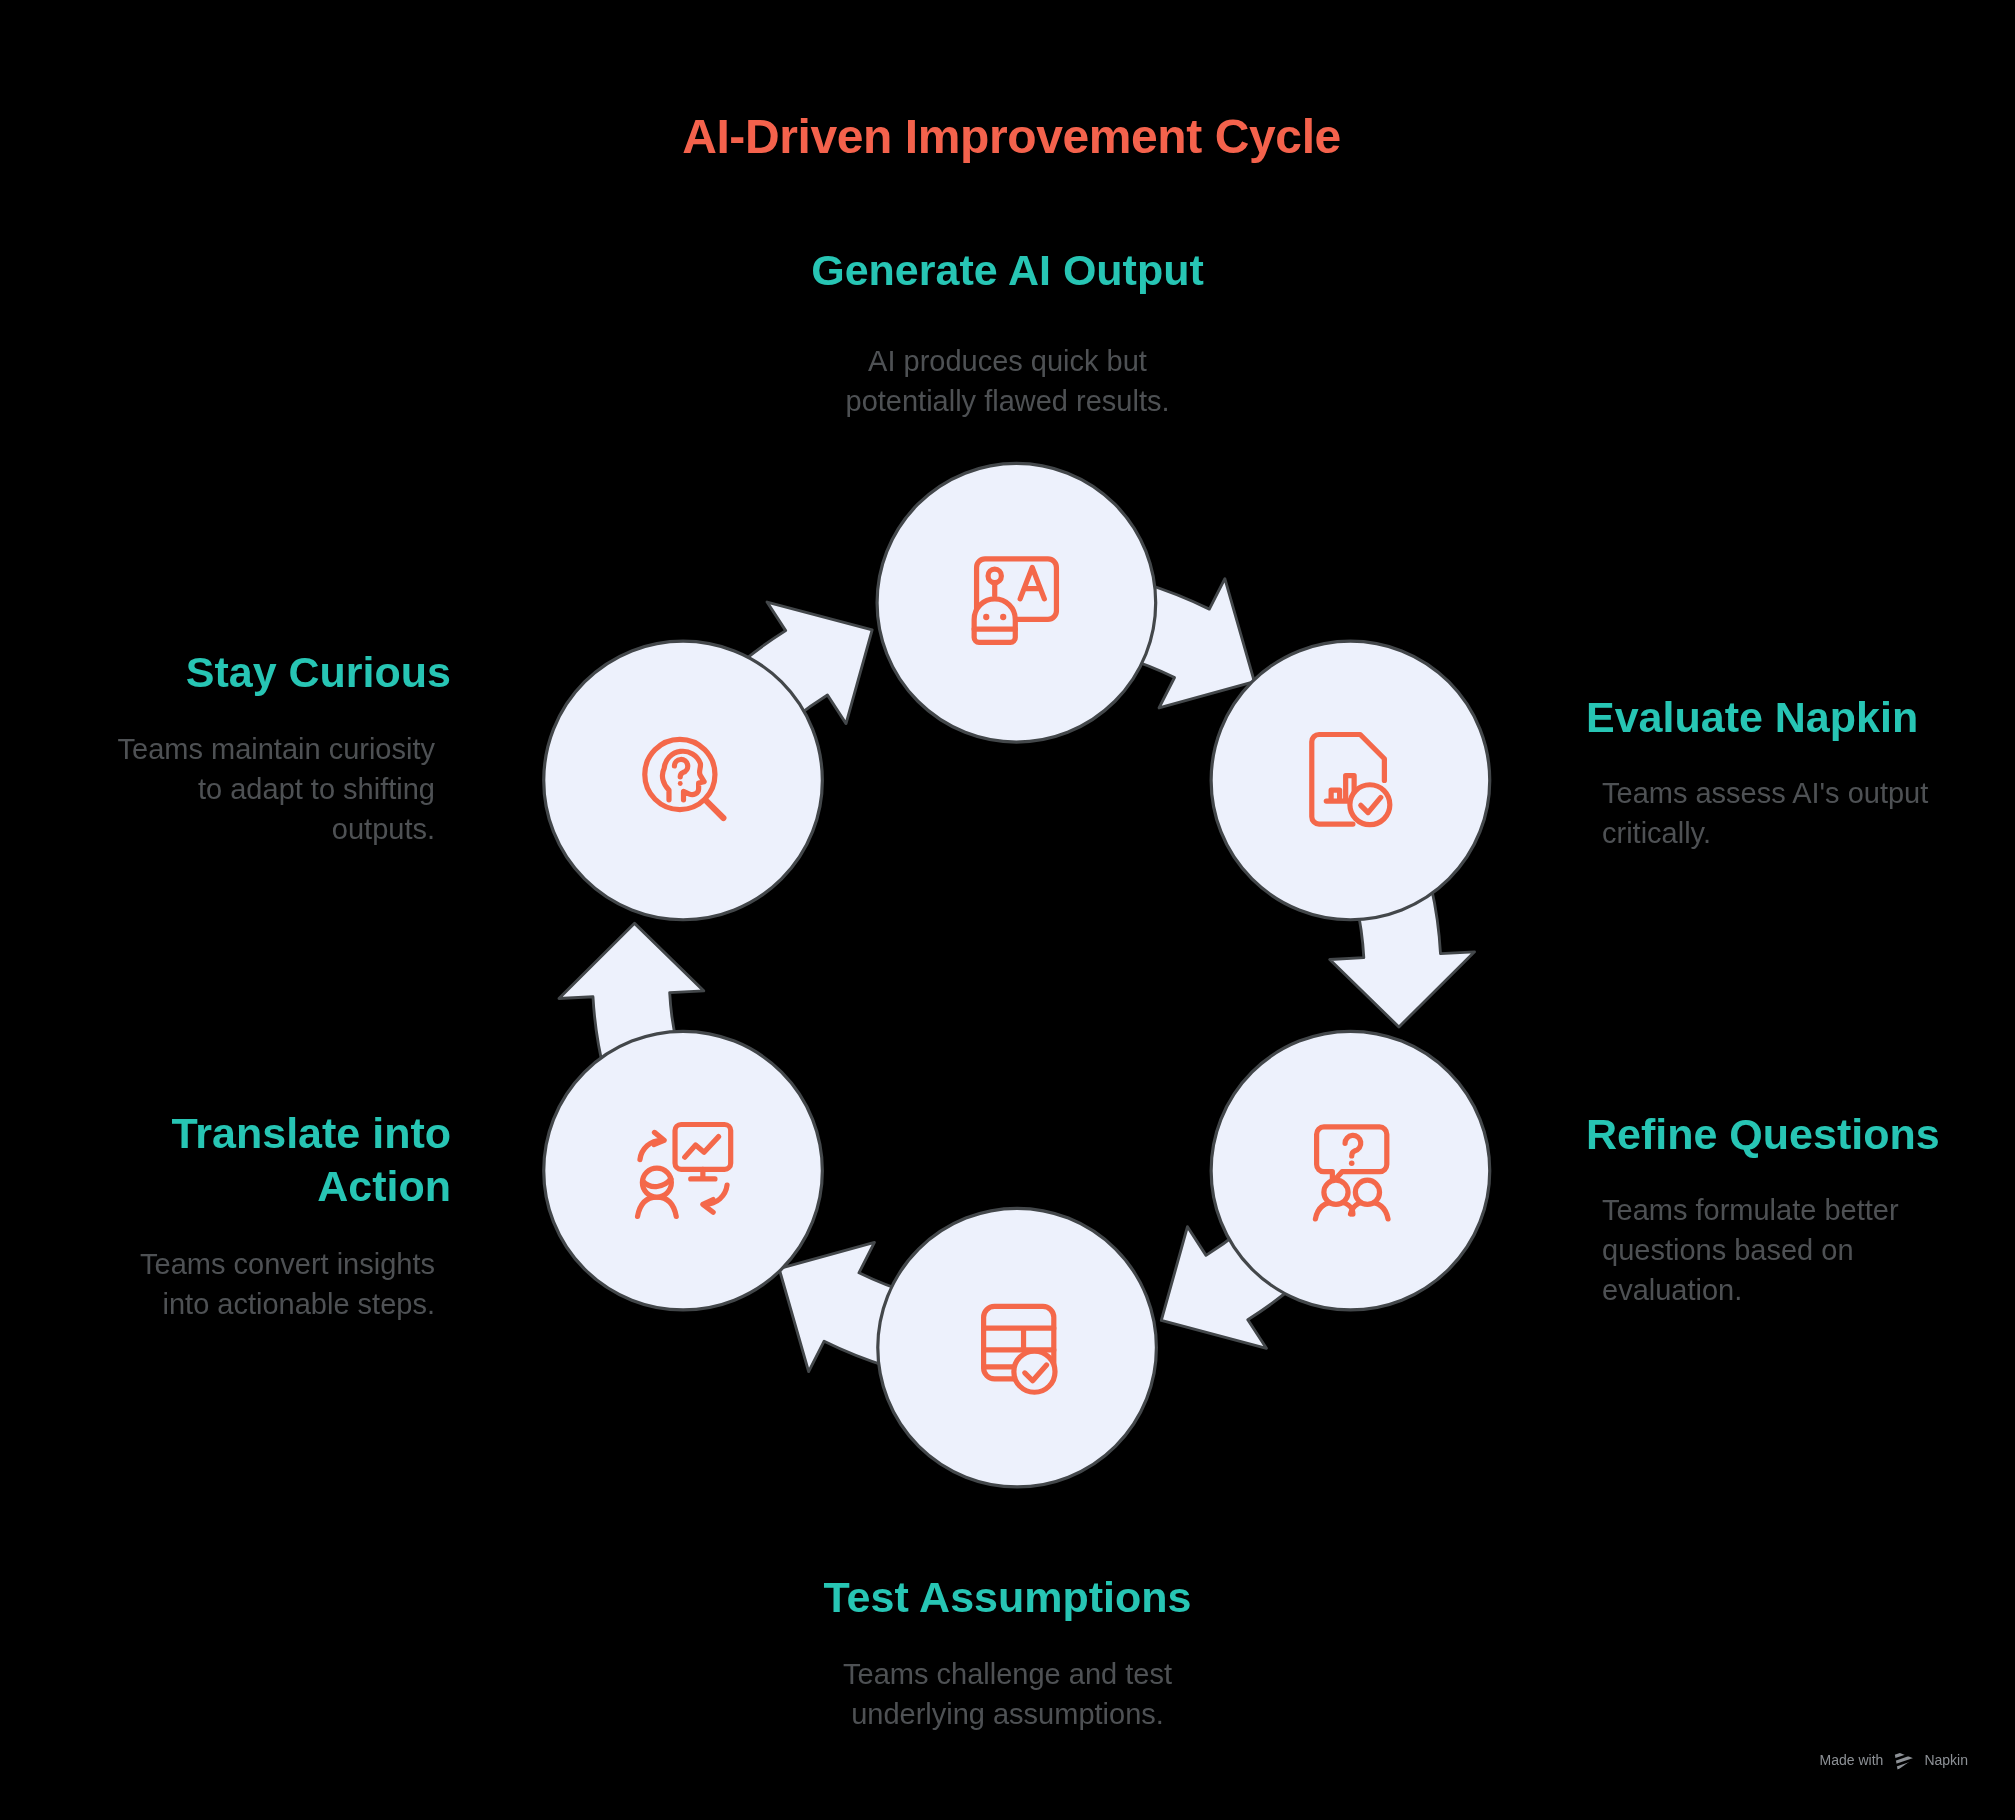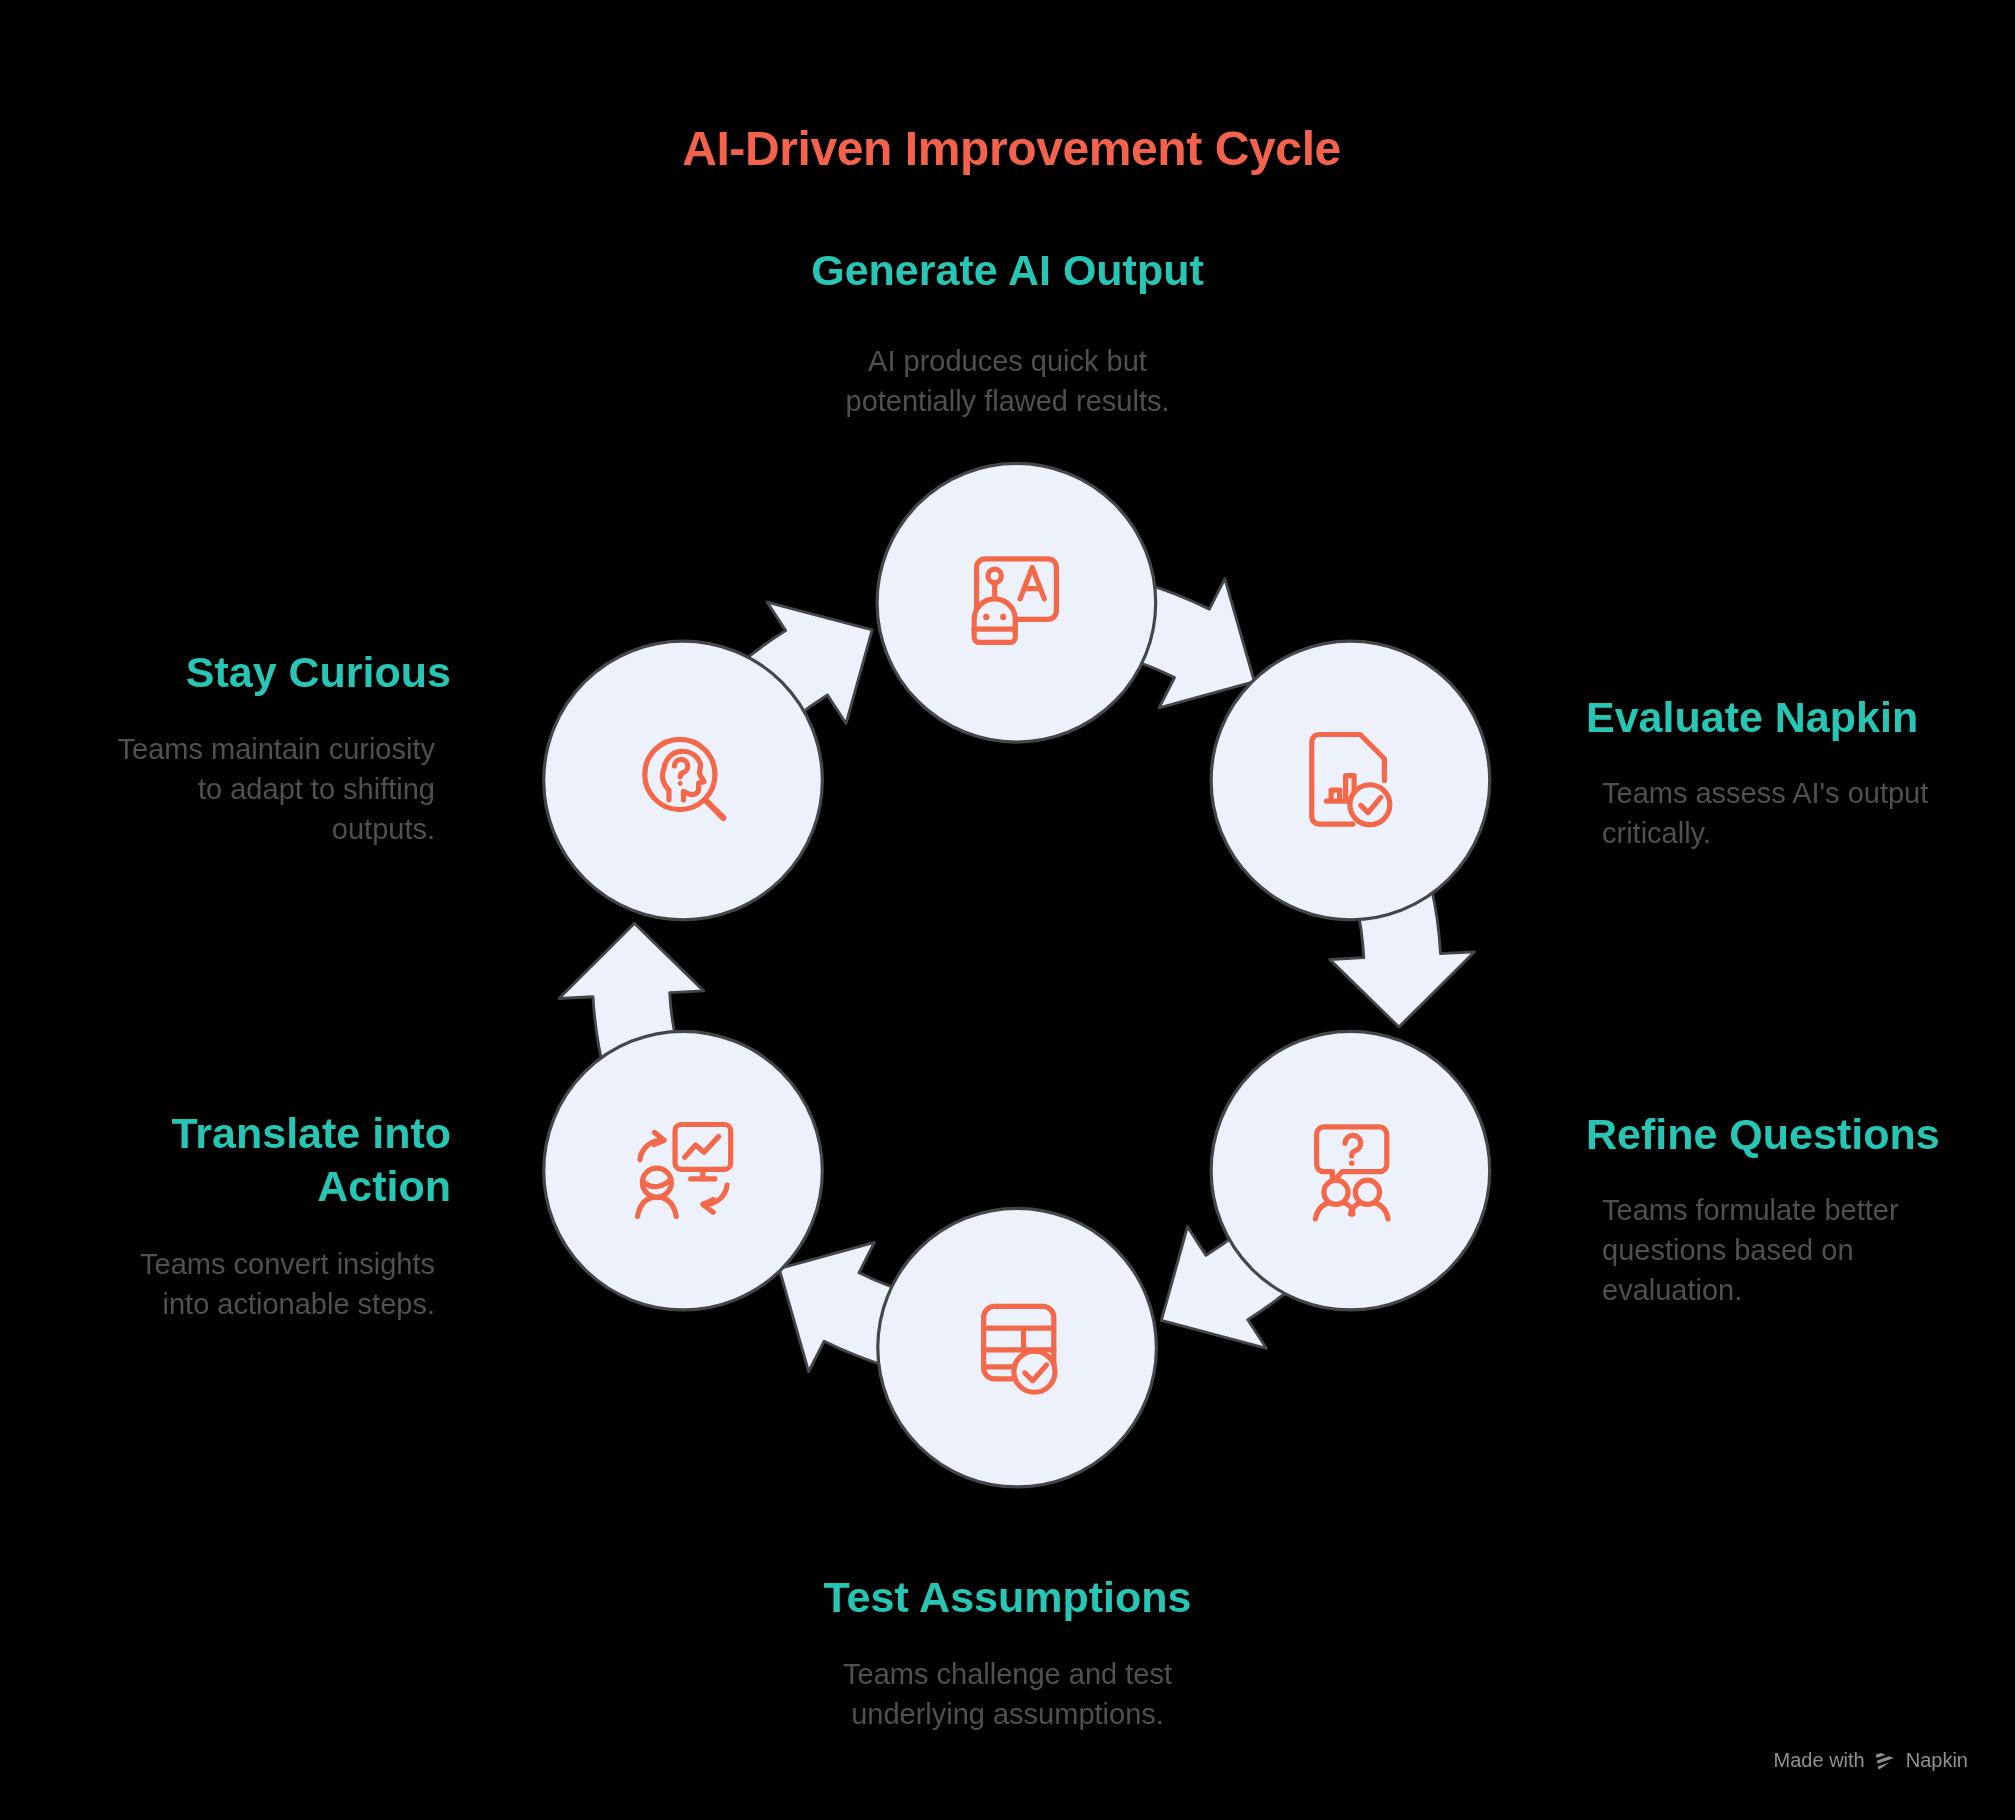--- a/index.html
+++ b/index.html
@@ -2,21 +2,21 @@
 <html style="font-size:11.4px"><head>
 <meta charset="utf-8">
 <style>
   html,body{margin:0;padding:0;background:#000;}
   .canvas{position:relative;width:2015px;height:1821px;background:#000;overflow:hidden;
           font-family:"Liberation Sans", sans-serif;
           --coral:#f4624c; --icon-coral:#f4684a; --teal:#27c5b4; --desc-gray:#4e5154;
           --circle-fill:#edf1fc; --outline:#43474a; --footer-gray:#8d9196;}
   .diagram-svg{position:absolute;left:0;top:0;}
 
-  .page-title{position:absolute;left:8px;right:0;top:108px;margin:12px;text-align:center;
+  .page-title{position:absolute;left:8px;right:0;top:108px;margin:0;text-align:center;
               font-size:48px;line-height:57px;font-weight:700;color:var(--coral);letter-spacing:-0.4px;}
 
   .node-text{position:absolute;}
   .node-label{margin:0;font-size:43px;line-height:51px;font-weight:700;color:var(--teal);white-space:pre-line;}
   .node-desc{margin:16px;font-size:29px;line-height:40px;font-weight:400;color:var(--desc-gray);white-space:pre-line;}
 
   .nt-generate{left:0;right:0;top:245px;text-align:center;}
   .nt-generate .node-desc{margin-top:45px;}
   .nt-evaluate{left:1586px;top:692px;width:426px;text-align:left;}
   .nt-evaluate .node-desc{margin-top:30px;}
@@ -34,21 +34,21 @@
   .node-icon svg{width:100%;height:100%;display:block;}
   .node-icon svg *{stroke:var(--icon-coral);stroke-width:4.3;fill:none;stroke-linecap:round;stroke-linejoin:round;}
   .icon-generate{left:956px;top:542px;}
   .icon-evaluate{left:1290px;top:720px;}
   .icon-refine{left:1290px;top:1110px;}
   .icon-test{left:957px;top:1287px;}
   .icon-translate{left:623px;top:1110px;}
   .icon-stay{left:623px;top:720px;}
 
   .footer{position:absolute;right:47px;top:1748px;display:flex;align-items:center;gap:8.5px;
-          color:var(--footer-gray);font-size:20px;line-height:24px;}
+          color:var(--footer-gray);font-size:14px;line-height:24px;}
   .footer .brand{font-weight:500;}
   .napkin-logo{width:24px;height:24px;display:block;}
 </style>
 </head>
 <body>
 
 <div class="canvas" style="--background: #000000; --coral: #f4624c; --icon-coral: #f4684a; --teal: #27c5b4; --desc-gray: #4e5154; --circle-fill: #edf1fc; --outline: #43474a; --footer-gray: #8d9196;">
 
   <svg class="diagram-svg" width="2015" height="1821" viewBox="0 0 2835 2562">
     <g id="arrow-layer">

